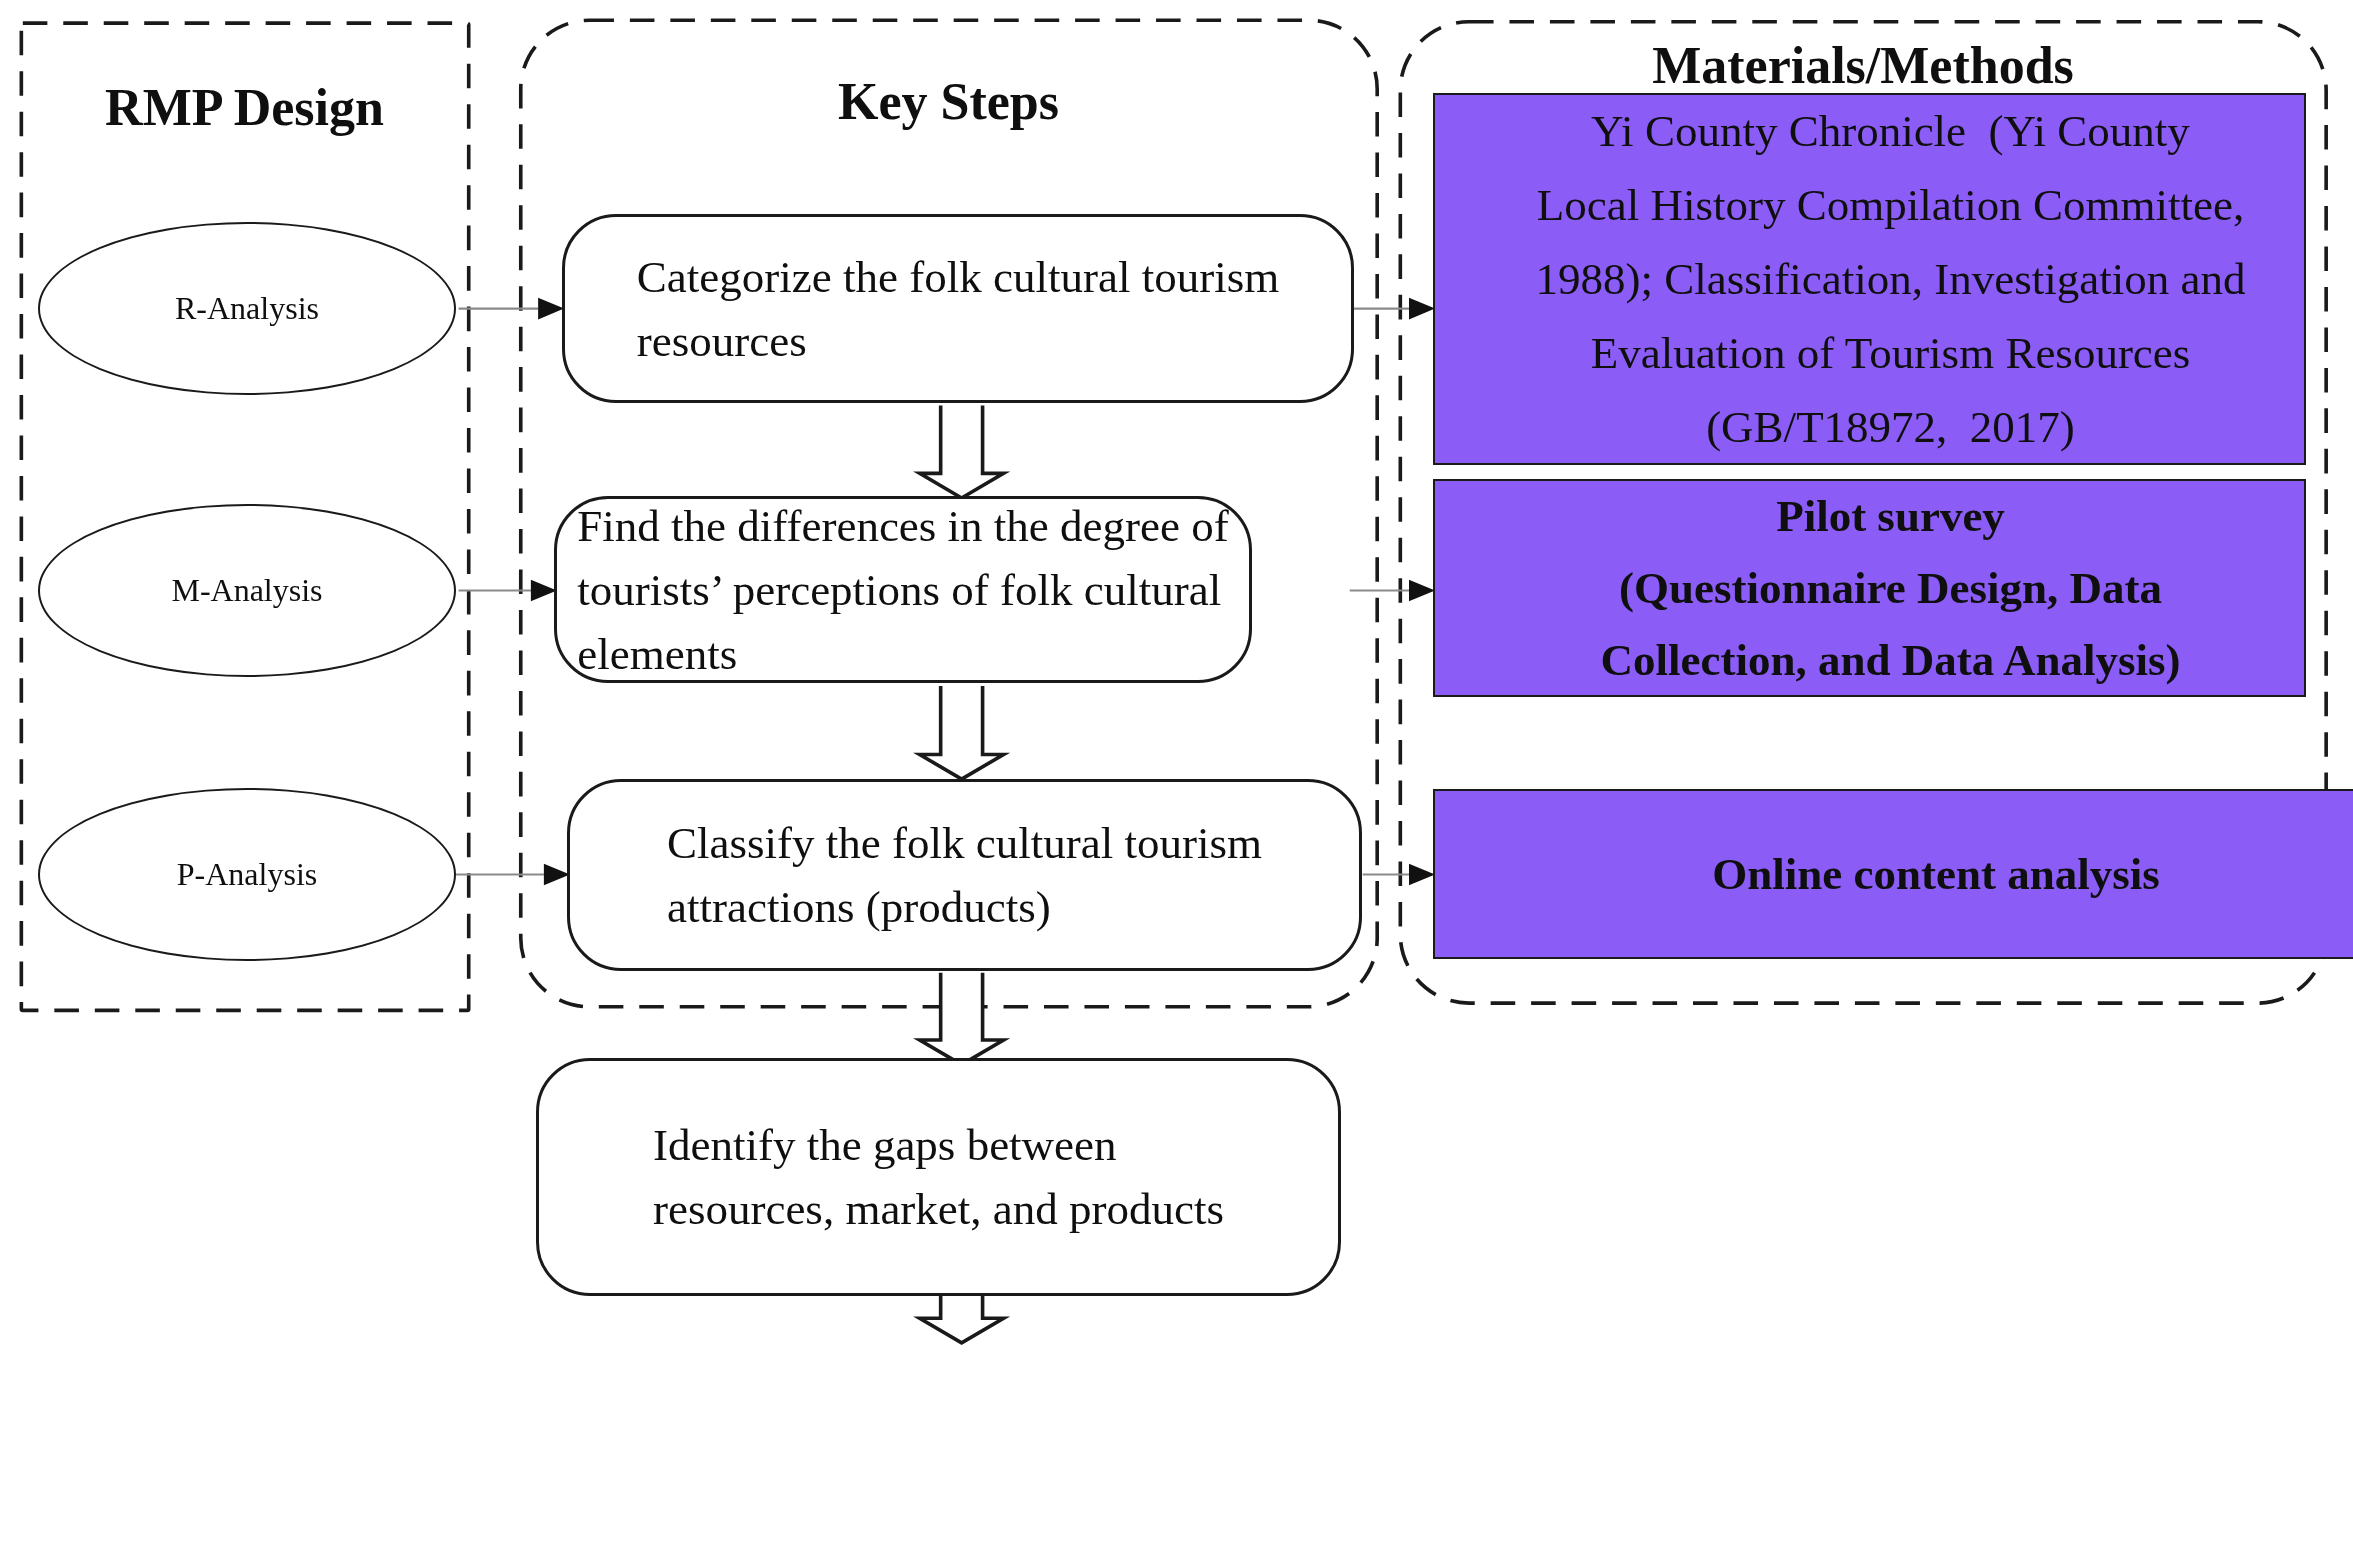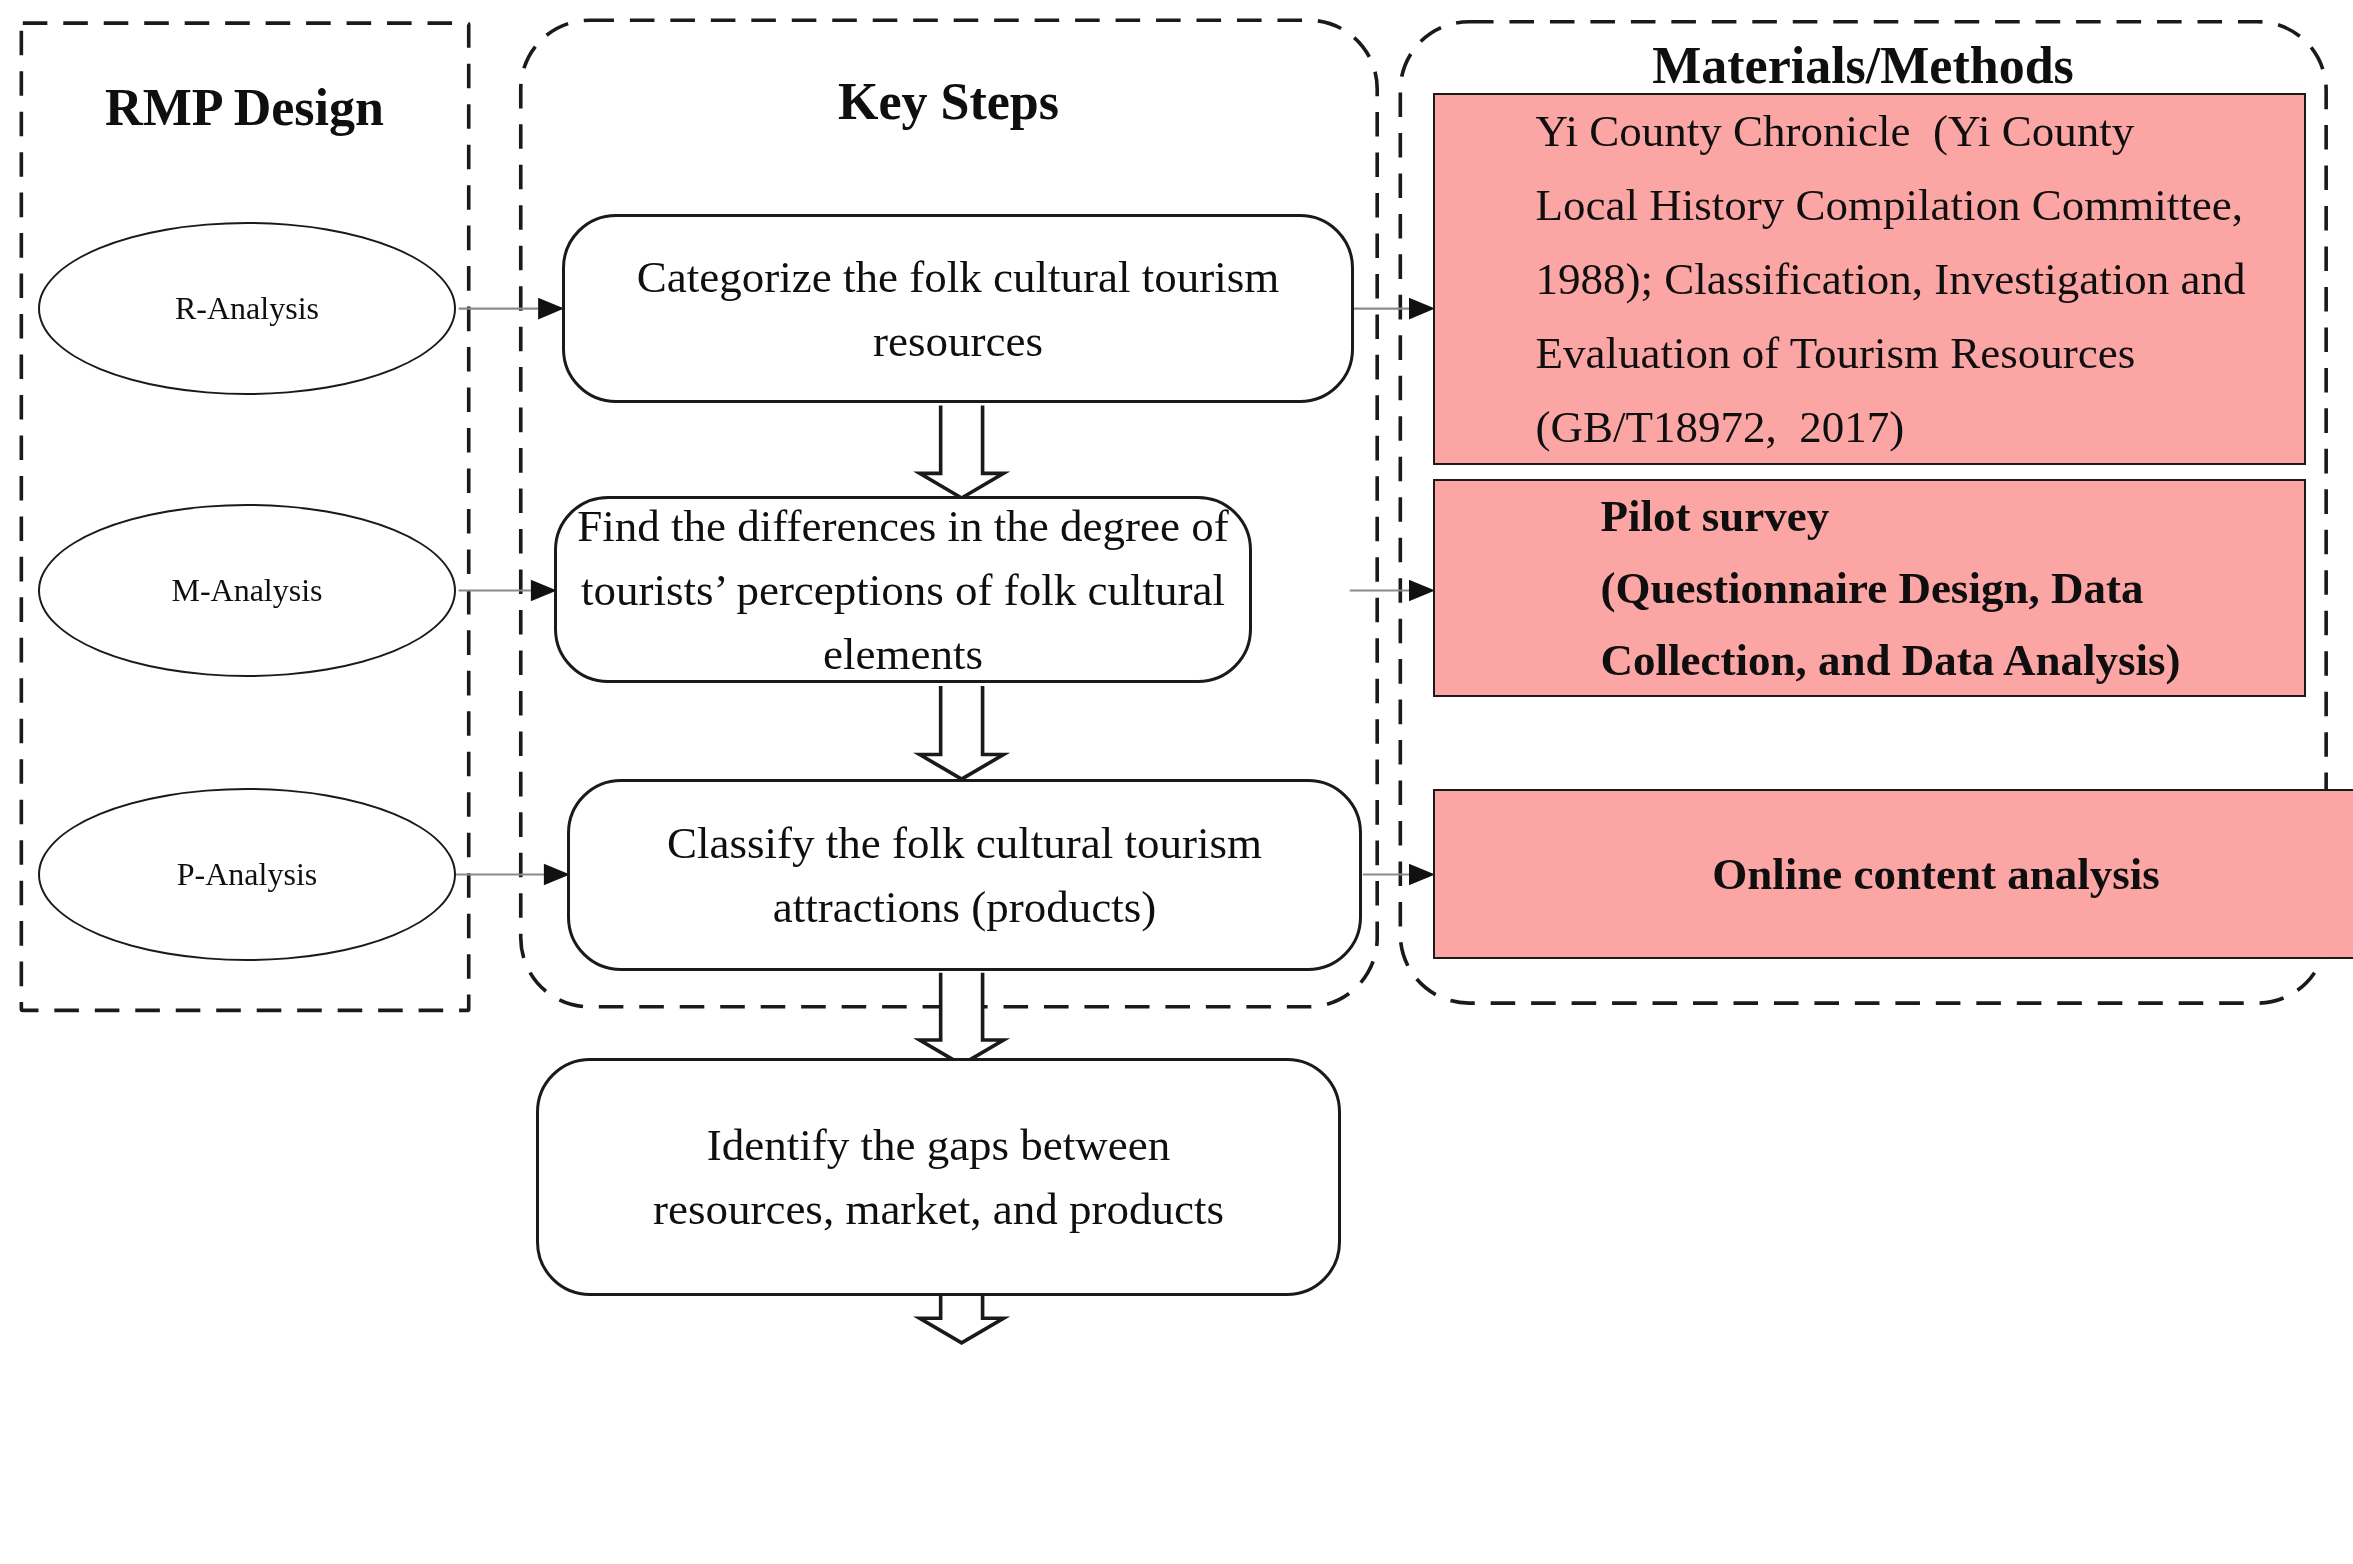--- a/index.html
+++ b/index.html
@@ -27,34 +27,33 @@
     display:flex;align-items:center;justify-content:center;
     font-size:32px;
     background:#ffffff;
     box-sizing:border-box;
   }
   .step-box{
     position:absolute;
     border:3.6px solid #1a1a1a;
     border-radius:54px;
     display:flex;align-items:center;justify-content:center;
-    text-align:center;
     font-size:45px;
     line-height:64px;
     white-space:pre-line;
     background:#ffffff;
     box-sizing:border-box;
   }
   .method-box{
     position:absolute;
     border:2.9px solid #1a1a1a;
     display:flex;align-items:center;justify-content:center;
-    text-align:left;
+    text-align:center;
     font-size:45px;
-    background:#fca5a5;
+    background:#8b5cf6;
     white-space:pre-line;
     box-sizing:border-box;
     padding-left:42px;
   }
   .lh103{line-height:74px;}
   .lh100{line-height:72px;font-weight:bold;}
   .lh110{line-height:80px;}
 </style>
 </head>
 <body>

